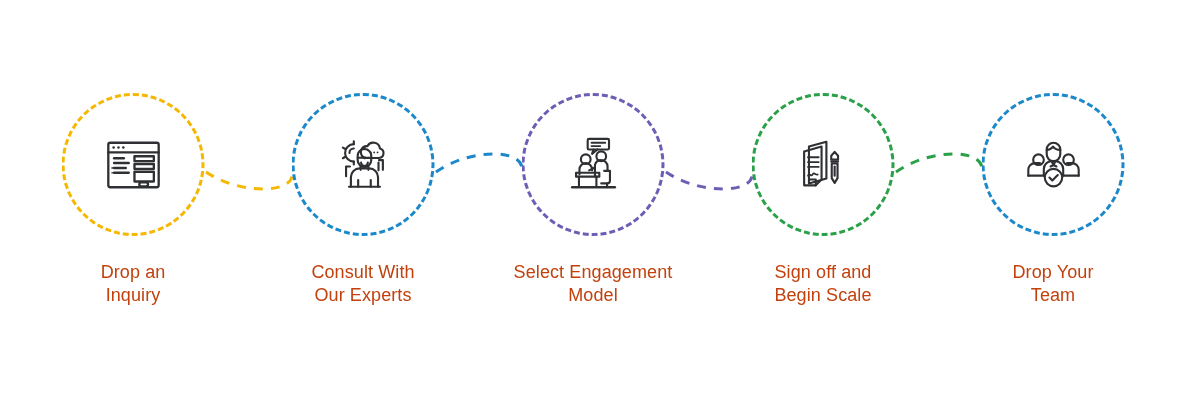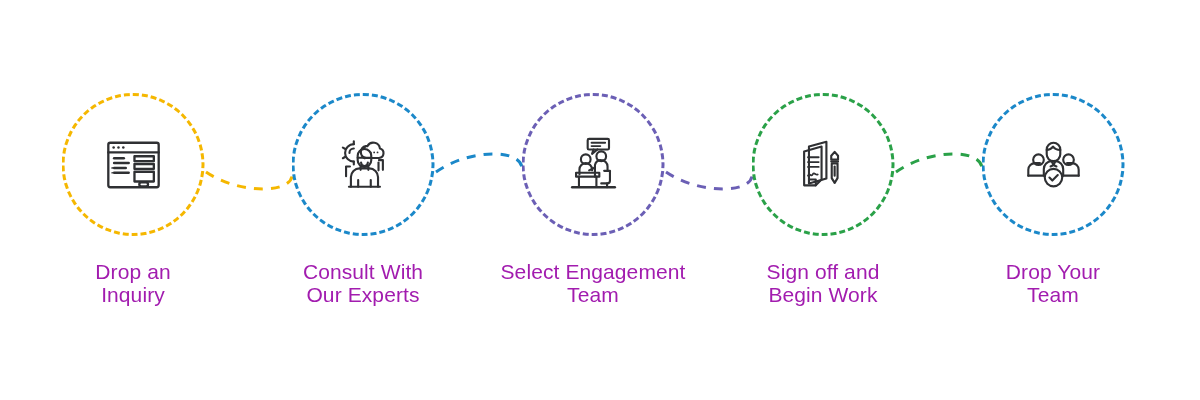--- a/index.html
+++ b/index.html
@@ -56,23 +56,23 @@
   .step-icon svg {
     width: 100%;
     height: 100%;
     display: block;
   }
   .step-label {
     position: absolute;
     left: 0;
     width: 200px;
     top: 168px;
-    font-size: 21px;
+    font-size: 18px;
     line-height: 22.5px;
-    color: #a21caf;
+    color: #c2410c;
     font-family: "Liberation Sans", sans-serif;
     white-space: pre-line;
     letter-spacing: 0.1px;
   }
 </style>
 </head>
 <body style="background: rgb(255, 255, 255);">
 
 <div id="flow-root">
 
@@ -153,21 +153,21 @@
           <path d="M33.5 34.5 l-6 3"></path>
           <rect x="14" y="40" width="24" height="4"></rect>
           <path d="M17 44 v10 M35 44 v10"></path>
           <path d="M43 38 h6 v10 a3 3 0 0 1 -3 3 h-6"></path>
           <path d="M46 51 v4"></path>
           <line x1="10" y1="55" x2="54" y2="55" stroke-width="2.6"></line>
         </svg>
       </span>
     </div>
     <div class="step-label">Select Engagement
-Team</div>
+Model</div>
   </div>
 
   <div class="step" style="left:723px; top:93px;">
     <div class="step-circle" style="border-color:#2aa148;">
       <span class="step-icon">
         <svg viewBox="0 0 64 64" fill="none" stroke="#2f3033" stroke-width="2.2" stroke-linecap="round" stroke-linejoin="round">
           <path d="M17 13 l18 -5 v38 l-18 5 z"></path>
           <path d="M12 18 l18 -5 v34 l-6 6 h-12 z"></path>
           <path d="M24 53 v-6 h-6"></path>
           <line x1="16" y1="24" x2="27" y2="24" stroke-width="1.9"></line>
@@ -175,21 +175,21 @@
           <line x1="16" y1="34" x2="27" y2="34" stroke-width="1.9"></line>
           <path d="M16 43 c2 -3.5 3.2 2 5 -1.5 c1.4 -2.6 3 1.5 5 0.2" stroke-width="1.9"></path>
           <path d="M40 22.5 l3.5 -4 l3.5 4 v4 h-7 z"></path>
           <line x1="40" y1="28.5" x2="47" y2="28.5"></line>
           <path d="M40.5 30.5 h6 v15 l-3 5 l-3 -5 z"></path>
           <line x1="43.5" y1="33.5" x2="43.5" y2="43"></line>
         </svg>
       </span>
     </div>
     <div class="step-label">Sign off and
-Begin Work</div>
+Begin Scale</div>
   </div>
 
   <div class="step" style="left:953px; top:93px;">
     <div class="step-circle" style="border-color:#1b88c9;">
       <span class="step-icon">
         <svg viewBox="0 0 64 64" fill="none" stroke="#2f3033" stroke-width="2.2" stroke-linecap="round" stroke-linejoin="round">
           <path d="M25 16 a7 7 0 0 1 14 0 v5 a7 7 0 0 1 -14 0 z"></path>
           <path d="M25 16.5 c3 0 5 -1.5 6.5 -3.5 c1.5 2 3.8 3.5 7.5 3.5"></path>
           <path d="M22 43 v-7 a8 8 0 0 1 8 -8 h4 a8 8 0 0 1 8 8 v7"></path>
           <path d="M30 28 l2 4 l2 -4"></path>

